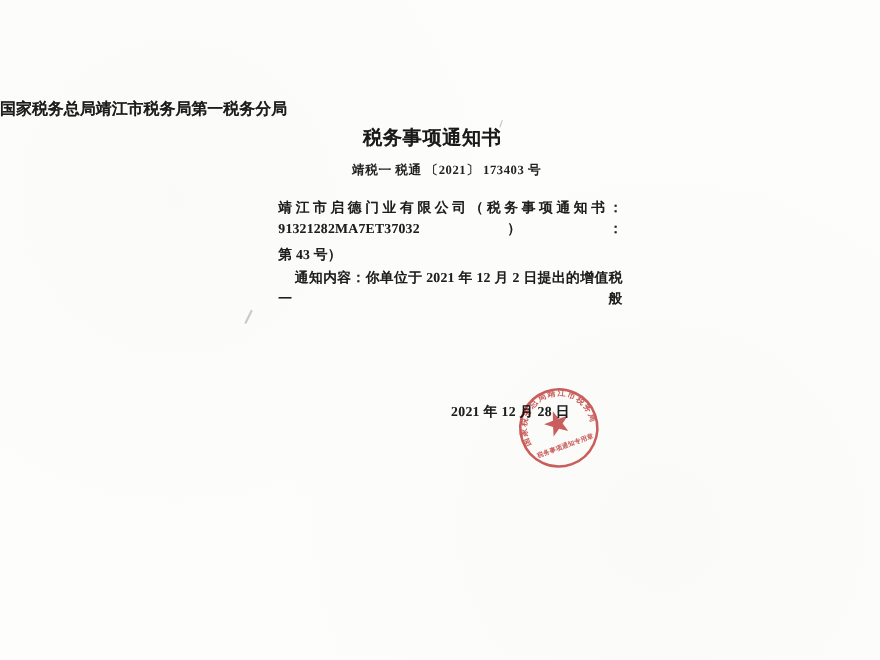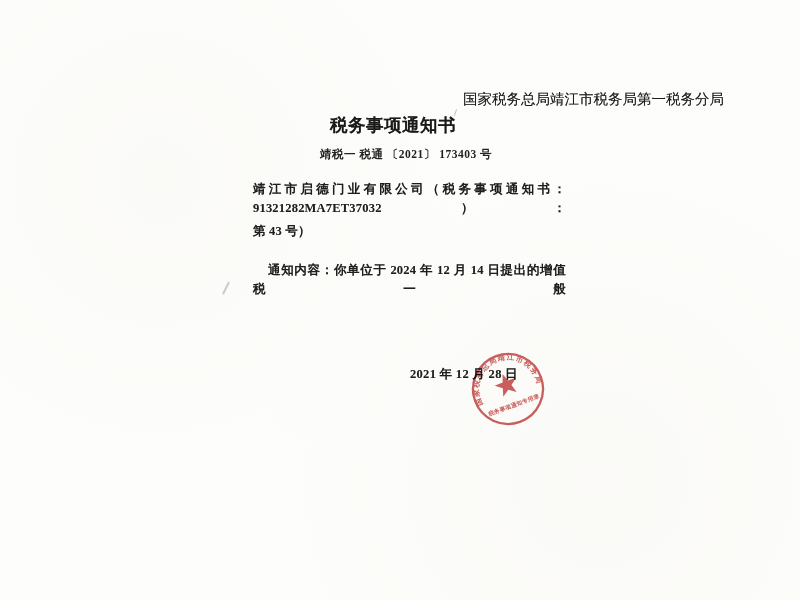--- a/index.html
+++ b/index.html
@@ -8,23 +8,23 @@
     width:800px;height:600px;
     background:#fdfdfb;
     background-image:
       radial-gradient(circle at 20% 30%, rgba(200,196,186,0.05), transparent 40%),
       radial-gradient(circle at 75% 80%, rgba(200,196,186,0.06), transparent 45%);
     overflow:hidden;
     font-family:"Liberation Serif","DejaVu Serif",serif;
   }
   .agency{
     position:absolute;top:90px;left:0;width:724px;
-    text-align:right;
+    text-align:left;
     font-family:"Liberation Sans","DejaVu Sans",sans-serif;
-    font-weight:normal;font-size:14.5px;color:#1c1c1c;
+    font-weight:bold;font-size:14.5px;color:#1c1c1c;
     letter-spacing:0px;
     text-shadow:0 0 .5px rgba(0,0,0,.45);
   }
   .doc-title{
     position:absolute;top:113px;left:0;width:786px;
     text-align:center;
     font-family:Liberation Sans, sans-serif;
     font-weight:bold;font-size:17.5px;color:#1a1a1a;
     letter-spacing:.5px;
     text-shadow:0 0 .5px rgba(0,0,0,.45);
@@ -38,21 +38,21 @@
   .body-block{
     position:absolute;top:180px;left:253px;width:313px;
     font-size:12.5px;font-weight:600;color:#1e1e1e;
     line-height:19px;letter-spacing:.2px;
     text-shadow:0 0 .4px rgba(0,0,0,.3);
   }
   .bl{margin:0;}
   .bl.full{text-align:justify;text-align-last:justify;}
   .bl.indent{text-indent:15px;}
   .bl.mb4{margin-bottom:4px;}
-  .bl.mb2{margin-bottom:20px;}
+  .bl.mb2{margin-bottom:2px;}
   .date-line{
     position:absolute;top:366px;left:410px;
     font-size:12.5px;font-weight:700;color:#1e1e1e;
     letter-spacing:.3px;z-index:1;
     text-shadow:0 0 .4px rgba(0,0,0,.3);
   }
   .seal{
     position:absolute;top:329px;left:448px;
     width:120px;height:120px;z-index:2;
     mix-blend-mode:multiply;
@@ -82,21 +82,21 @@
 
   <div class="agency">国家税务总局靖江市税务局第一税务分局</div>
 
   <div class="doc-title">税务事项通知书</div>
 
   <div class="doc-number">靖税一 税通 〔2021〕 173403 号</div>
 
   <div class="body-block">
     <div class="bl full mb4">靖江市启德门业有限公司（税务事项通知书：91321282MA7ET37032）：</div>
     <div class="bl mb2">第 43 号）</div>
-    <div class="bl indent full">通知内容：你单位于 2024 年 12 月 14 日提出的增值税一般</div>
+    <div class="bl indent full">通知内容：你单位于 2021 年 12 月 2 日提出的增值税一般</div>
   </div>
 
   <div class="date-line">2021 年 12 月 28 日</div>
 
   <svg class="seal" viewBox="0 0 120 120" xmlns="http://www.w3.org/2000/svg">
     <g transform="rotate(-20 60 60)">
       <circle cx="60" cy="60" r="35" fill="none" stroke-width="2.3" stroke="#c23c3a"></circle>
       <path id="sealArc" d="M 36.5,78 A 29.5,29.5 0 1 1 83.5,78" fill="none"></path>
       <text class="ring-text" text-anchor="middle" fill="#c23c3a">
         <textPath href="#sealArc" startOffset="50%">国家税务总局靖江市税务局</textPath>

